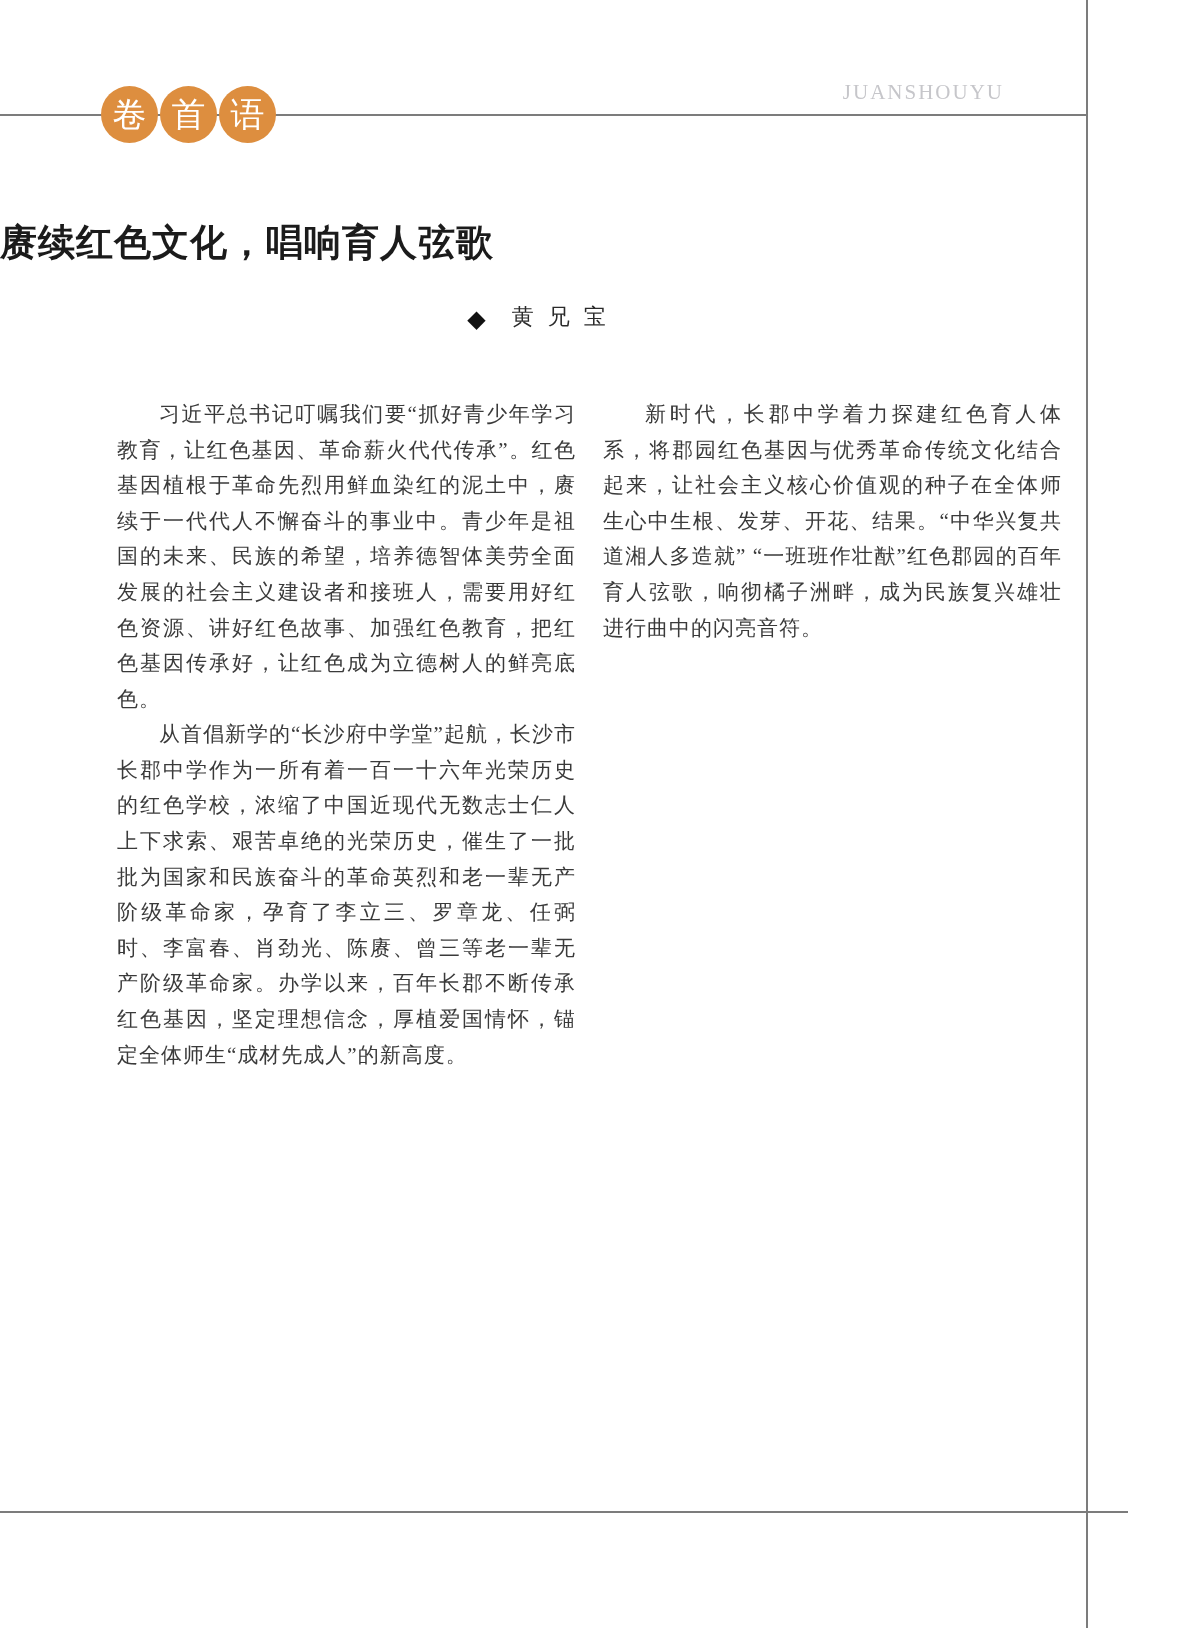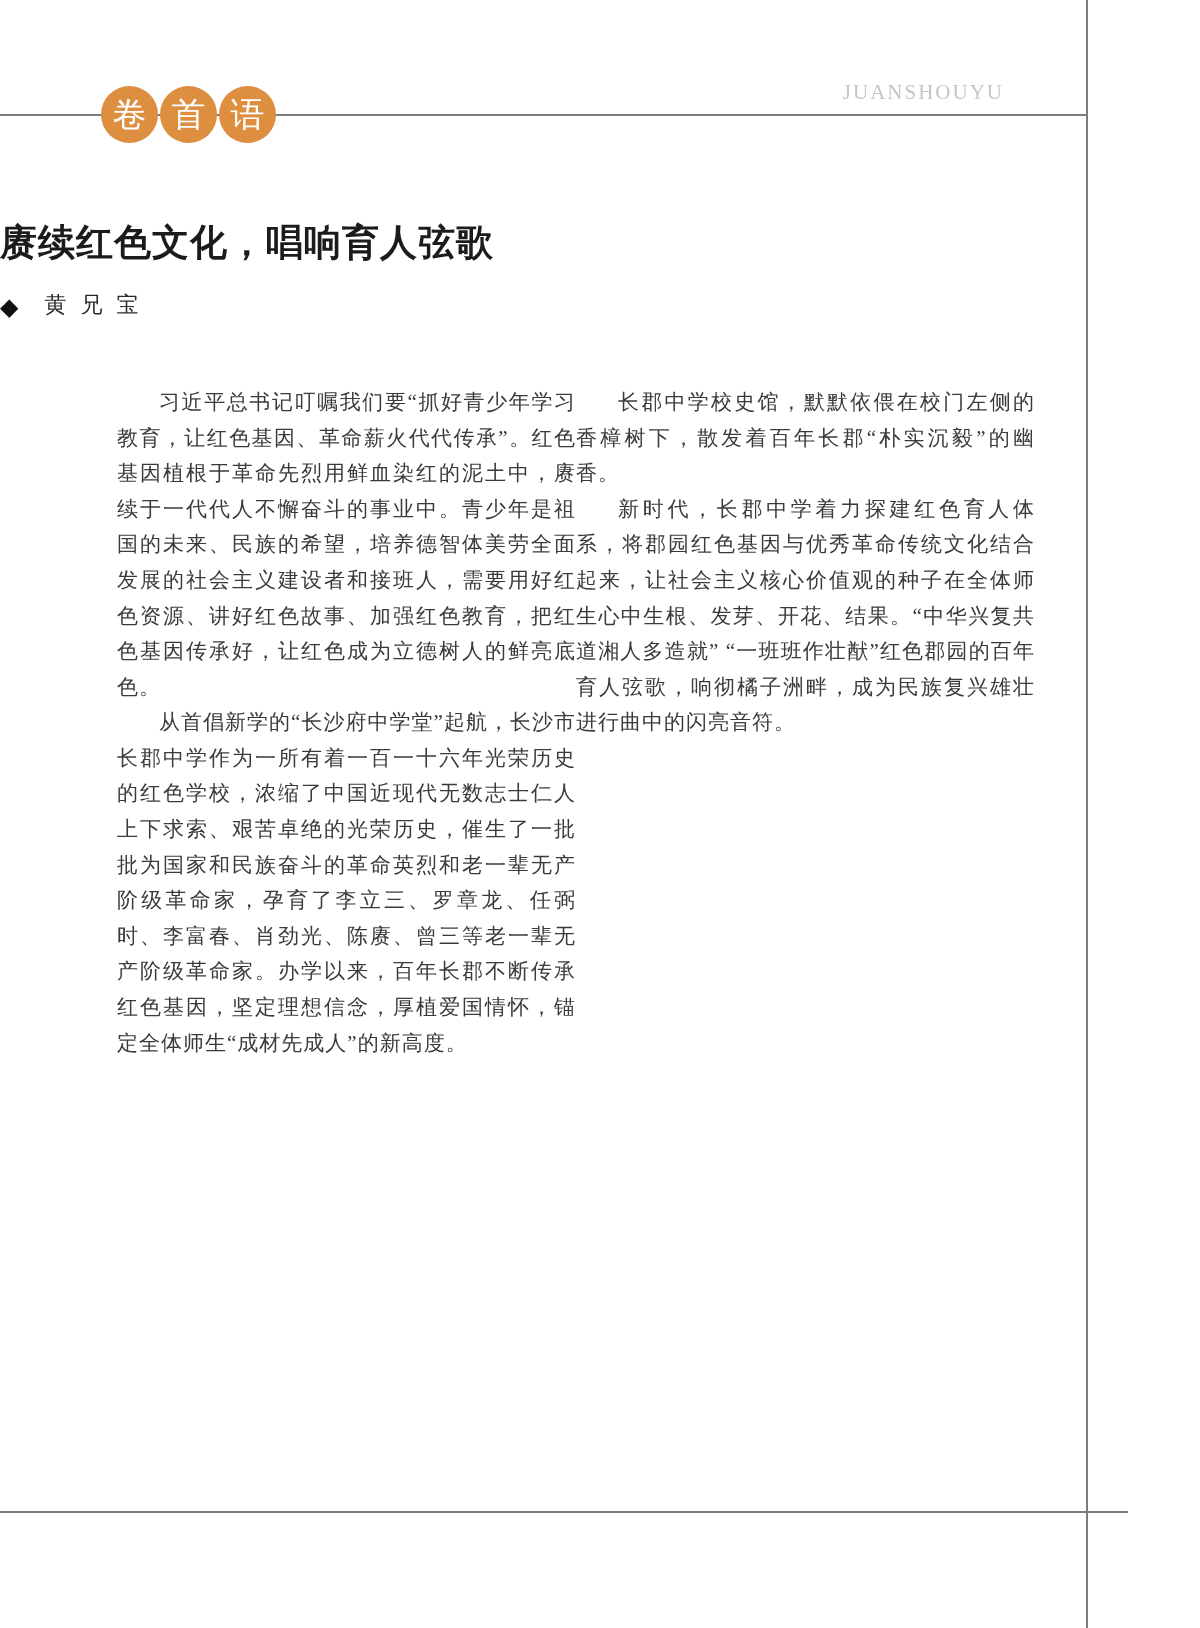--- a/index.html
+++ b/index.html
@@ -42,31 +42,33 @@
     position: absolute; left: 0; top: 0; width: 1087px;
   }
   .title {
     margin: 218px 0 0 0;
     text-align: left;
     font-size: 37px; font-weight: bold; color: #1b1b1b;
     letter-spacing: 1px;
     font-family: "Liberation Serif", "DejaVu Serif", serif;
   }
   .author-line {
-    margin-top: 22px;
+    margin-top: 34px;
+    text-align: center;
     font-size: 22px; color: #2a2a2a;
   }
   .diamond {
     font-size: 24px; color: #111111;
     margin-right: 26px; vertical-align: middle;
   }
   .author-name { letter-spacing: 14px; }
   .columns {
     display: flex;
     margin: 64px 0 0 117px;
+    gap: 27px;
   }
   .col {
     width: 459px;
     font-size: 21px;
     line-height: 35.6px;
     color: #3a3a3a;
     text-align: justify;
     letter-spacing: 1px;
   }
   .para { margin: 0; }
@@ -94,18 +96,17 @@
     <div class="author-line">
       <span class="diamond">◆</span><span class="author-name">黄兄宝</span>
     </div>
 
     <div class="columns">
       <div class="col">
           <p class="para indent">习近平总书记叮嘱我们要“抓好青少年学习教育，让红色基因、革命薪火代代传承”。红色基因植根于革命先烈用鲜血染红的泥土中，赓续于一代代人不懈奋斗的事业中。青少年是祖国的未来、民族的希望，培养德智体美劳全面发展的社会主义建设者和接班人，需要用好红色资源、讲好红色故事、加强红色教育，把红色基因传承好，让红色成为立德树人的鲜亮底色。</p>
           <p class="para indent">从首倡新学的“长沙府中学堂”起航，长沙市长郡中学作为一所有着一百一十六年光荣历史的红色学校，浓缩了中国近现代无数志士仁人上下求索、艰苦卓绝的光荣历史，催生了一批批为国家和民族奋斗的革命英烈和老一辈无产阶级革命家，孕育了李立三、罗章龙、任弼时、李富春、肖劲光、陈赓、曾三等老一辈无产阶级革命家。办学以来，百年长郡不断传承红色基因，坚定理想信念，厚植爱国情怀，锚定全体师生“成材先成人”的新高度。</p>
         </div>
       <div class="col">
-          <p class="para indent">长郡中学校史馆，默默依偎在校门左侧的香樟树下，散发着百年长郡“朴实沉毅”的幽香。</p>
           <p class="para indent">新时代，长郡中学着力探建红色育人体系，将郡园红色基因与优秀革命传统文化结合起来，让社会主义核心价值观的种子在全体师生心中生根、发芽、开花、结果。“中华兴复共道湘人多造就” “一班班作壮猷”红色郡园的百年育人弦歌，响彻橘子洲畔，成为民族复兴雄壮进行曲中的闪亮音符。</p>
         </div>
     </div>
   </div>
 </div>
 
 </body></html>

